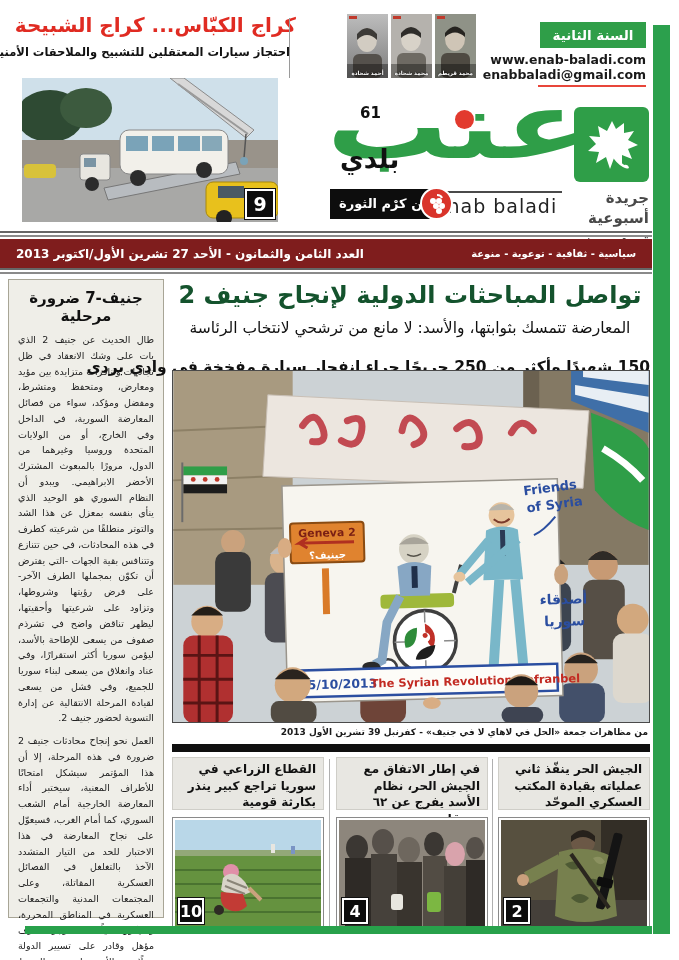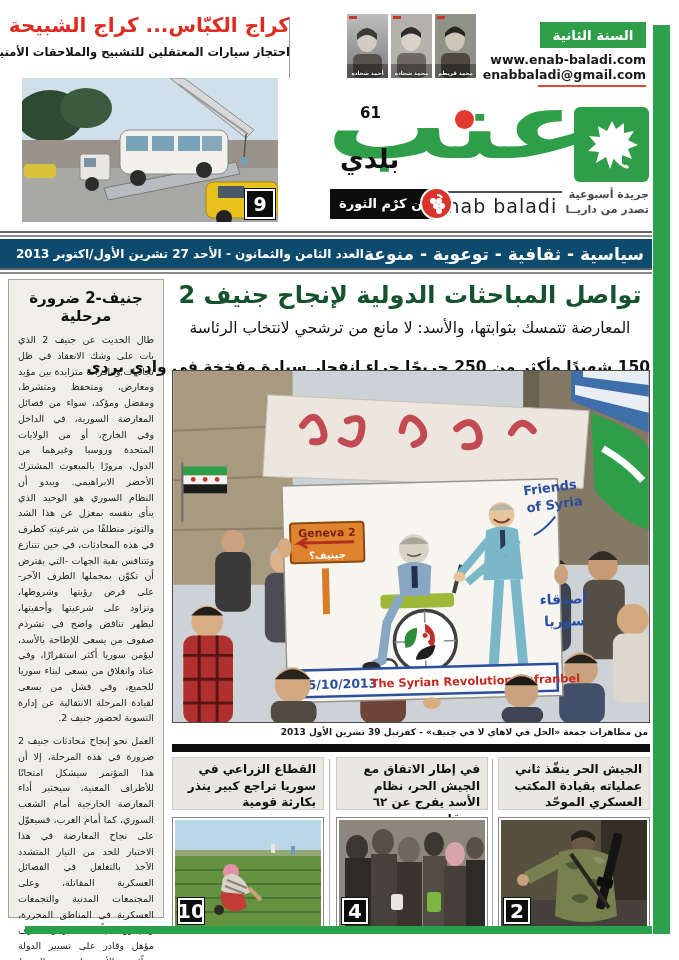--- a/index.html
+++ b/index.html
@@ -4,21 +4,21 @@
 <style>
   html,body{margin:0;padding:0;background:#ffffff;}
   *{box-sizing:border-box;}
   body{font-family:"DejaVu Sans","Liberation Sans",sans-serif;}
   #page{position:relative;width:679px;height:960px;background:#fff;overflow:hidden;margin:0 auto;}
   .ar{direction:rtl;}
   .abs{position:absolute;}
   .nowrap{white-space:nowrap;}
 
   
-  .tl-headline{left:18px;top:13px;width:272px;text-align:center;color:#e02b22;
+  .tl-headline{left:24px;top:13px;width:272px;text-align:center;color:#e02b22;
     font-size:20px;font-weight:bold;}
   .tl-subhead{left:18px;top:45px;width:272px;text-align:center;color:#111;
     font-size:11.5px;font-weight:bold;}
   .tl-photo{left:22px;top:78px;width:256px;height:144px;background:#cfe0ea;}
   .v-divider{left:289px;top:18px;width:1px;height:60px;background:#9a9a9a;}
 
   
   .martyrs{left:347px;top:14px;display:flex;gap:3px;}
   .martyr{width:41px;height:64px;position:relative;background:#9e9e9e;}
   .year-badge{left:540px;top:22px;width:106px;height:26px;background:#2f9e48;color:#fff;
@@ -29,35 +29,35 @@
   .green-stripe{left:653px;top:25px;width:17px;height:909px;background:#2ca04d;}
 
   
   .logo-main{left:352px;top:72px;width:210px;height:118px;color:#2f9e48;font-weight:bold;
     font-size:92px;line-height:110px;text-align:center;transform:scaleX(1.32);transform-origin:center;}
   .logo-88{left:360px;top:104px;font-size:15px;font-weight:bold;color:#111;}
   .logo-sub{left:340px;top:144px;font-size:26px;font-weight:bold;color:#111;}
   .logo-dot{left:455px;top:110px;width:19px;height:19px;border-radius:50%;background:#e23a2e;}
   .logo-square{left:574px;top:107px;width:75px;height:75px;background:#2f9e48;border-radius:6px;
     display:flex;align-items:center;justify-content:center;}
-  .tagline{left:556px;top:188px;width:93px;text-align:right;font-size:11px;line-height:1.35;
+  .tagline{left:556px;top:188px;width:93px;text-align:right;font-size:15px;line-height:1.35;
     color:#4a4a4a;font-weight:bold;}
   .latin-rule{left:430px;top:191px;width:132px;height:2px;background:#4a4a4a;}
   .logo-latin{left:430px;top:195px;width:132px;text-align:center;font-size:19px;color:#222;letter-spacing:1px;}
   .motto-box{left:330px;top:189px;width:104px;height:30px;background:#0d0d0d;color:#fff;
     font-size:13px;font-weight:bold;line-height:30px;text-align:center;padding-left:6px;}
   .motto-circle{left:420px;top:187px;width:33px;height:33px;border-radius:50%;background:#d9342b;
     border:2px solid #fff;display:flex;align-items:center;justify-content:center;}
 
   
   .dbl-line{left:0;top:231px;width:652px;height:6px;border-top:2px solid #666;border-bottom:2px solid #8a8a8a;}
   .dbl-line.bottom{top:268px;}
-  .info-bar{left:0;top:239px;width:652px;height:29px;background:#0c4a6e;color:#fff;
+  .info-bar{left:0;top:239px;width:652px;height:29px;background:#7f1d1d;color:#fff;
     display:flex;align-items:center;justify-content:space-between;padding:0 16px;}
-  .info-cats{font-size:17px;font-weight:bold;}
+  .info-cats{font-size:10px;font-weight:bold;}
   .info-issue{font-size:12px;font-weight:bold;}
 
   
   .editorial{left:8px;top:279px;width:156px;height:639px;background:#efeee8;border:1px solid #a8a596;
     padding:7px 9px;}
   .editorial h2{margin:2px 0 7px 0;font-size:15px;text-align:center;color:#111;}
   .editorial p{margin:0 0 7px 0;font-size:9.5px;line-height:1.66;text-align:justify;color:#222;}
 
   
   .lead-headline{left:170px;top:281px;width:480px;text-align:center;font-size:24px;font-weight:bold;color:#14532d;}
@@ -74,21 +74,21 @@
     font-size:12px;font-weight:bold;line-height:1.38;text-align:right;color:#111;}
   .card-photo{position:absolute;top:60px;left:0;width:152px;height:113px;background:#888;
     border:1px solid #8a8a8a;padding:2px;background:#fff;}
   .card-photo svg{display:block;}
   .green-bar{left:25px;top:926px;width:627px;height:8px;background:#28a14b;}
 
   
   .pbadge{position:absolute;background:#0c0c0c;color:#fff;font-weight:bold;
     border:2px solid #fff;outline:1px solid #111;display:flex;align-items:center;justify-content:center;}
   .pbadge.big{width:30px;height:30px;font-size:19px;right:3px;bottom:3px;}
-  .pbadge.small{width:26px;height:26px;font-size:20px;left:5px;bottom:5px;}
+  .pbadge.small{width:26px;height:26px;font-size:16px;left:5px;bottom:5px;}
 
   .martyr-name{position:absolute;left:0;right:0;bottom:2px;color:#fff;font-size:5.5px;
     font-weight:bold;text-align:center;text-shadow:0 0 2px #000;}
 </style>
 </head>
 <body>
 
 <div id="page">
 
   <div class="abs tl-headline ar nowrap">كراج الكبّاس... كراج الشبيحة</div>
@@ -205,21 +205,21 @@
   </div>
 
   <div class="abs dbl-line"></div>
   <div class="abs info-bar">
     <div class="info-issue nowrap">العدد الثامن والثمانون - الأحد  27 تشرين الأول/اكتوبر 2013</div>
     <div class="info-cats ar nowrap">سياسية - ثقافية - توعوية - منوعة</div>
   </div>
   <div class="abs dbl-line bottom"></div>
 
   <div class="abs editorial ar">
-    <h2>جنيف-2 ضرورة مرحلية</h2>
+    <h2>جنيف-7 ضرورة مرحلية</h2>
     <p>طال الحديث عن جنيف 2 الذي بات على وشك الانعقاد في ظل تجاذبات وتنافرات متزايدة بين مؤيد ومعارض، ومتحفظ ومتشرط، ومفضل ومؤكد، سواء من فصائل المعارضة السورية، في الداخل وفي الخارج، أو من الولايات المتحدة وروسيا وغيرهما من الدول، مرورًا بالمبعوث المشترك الأخضر الابراهيمي. ويبدو أن النظام السوري هو الوحيد الذي ينأى بنفسه بمعزل عن هذا الشد والتوتر منطلقًا من شرعيته كطرف في هذه المحادثات، في حين تتنازع وتتنافس بقية الجهات -التي يفترض أن تكوّن بمجملها الطرف الآخر- على فرض رؤيتها وشروطها، وتزاود على شرعيتها وأحقيتها، ليظهر تناقض واضح في تشرذم صفوف من يسعى للإطاحة بالأسد، ليؤمن سوريا أكثر استقرارًا، وفي عناد وانغلاق من يسعى لبناء سوريا للجميع، وفي فشل من يسعى لقيادة المرحلة الانتقالية عن إدارة التسوية لحضور جنيف 2.</p>
     <p>العمل نحو إنجاح محادثات جنيف 2 ضرورة في هذه المرحلة، إلا أن هذا المؤتمر سيشكل امتحانًا للأطراف المعنية، سيختبر أداء المعارضة الخارجية أمام الشعب السوري، كما أمام الغرب، فسيعوّل على نجاح المعارضة في هذا الاختبار للحد من التيار المتشدد الآخذ بالتغلغل في الفصائل العسكرية المقاتلة، وعلى المجتمعات المدنية والتجمعات العسكرية في المناطق المحررة، وسيكون دليلًا على وجود طرف مؤهل وقادر على تسيير الدولة بديلًا عن الأسد ما سيزيد الضغط على داعميه للتخلي عنه، كما سيكون امتحانًا يكشف مدى صدق «أصدقاء سوريا»، وعن نوايا الدول الكبرى في المنطقة، كما سيكون الخطوة الأولى نحو ضمان إرسال من يستحق إلى لاهاي؛ أما الاستمرار في التنازع الداخلي فلن يقدم سوى شرعنة جديدة للأسد، ولربما في التحول لمشاركته الرأي بأن لا مانع من ترشحه لدورة رئاسية جديدة.</p>
   </div>
 
   <div class="abs lead-headline ar nowrap">تواصل المباحثات الدولية لإنجاح جنيف 2</div>
   <div class="abs lead-sub1 ar nowrap">المعارضة تتمسك بثوابتها، والأسد: لا مانع من ترشحي لانتخاب الرئاسة</div>
   <div class="abs lead-sub2 ar nowrap">150 شهيدًا وأكثر من 250 جريحًا جراء انفجار سيارة مفخخة في وادي بردى</div>
 
   <div class="abs main-photo">
     <svg width="476" height="351" viewBox="0 0 478 353">

